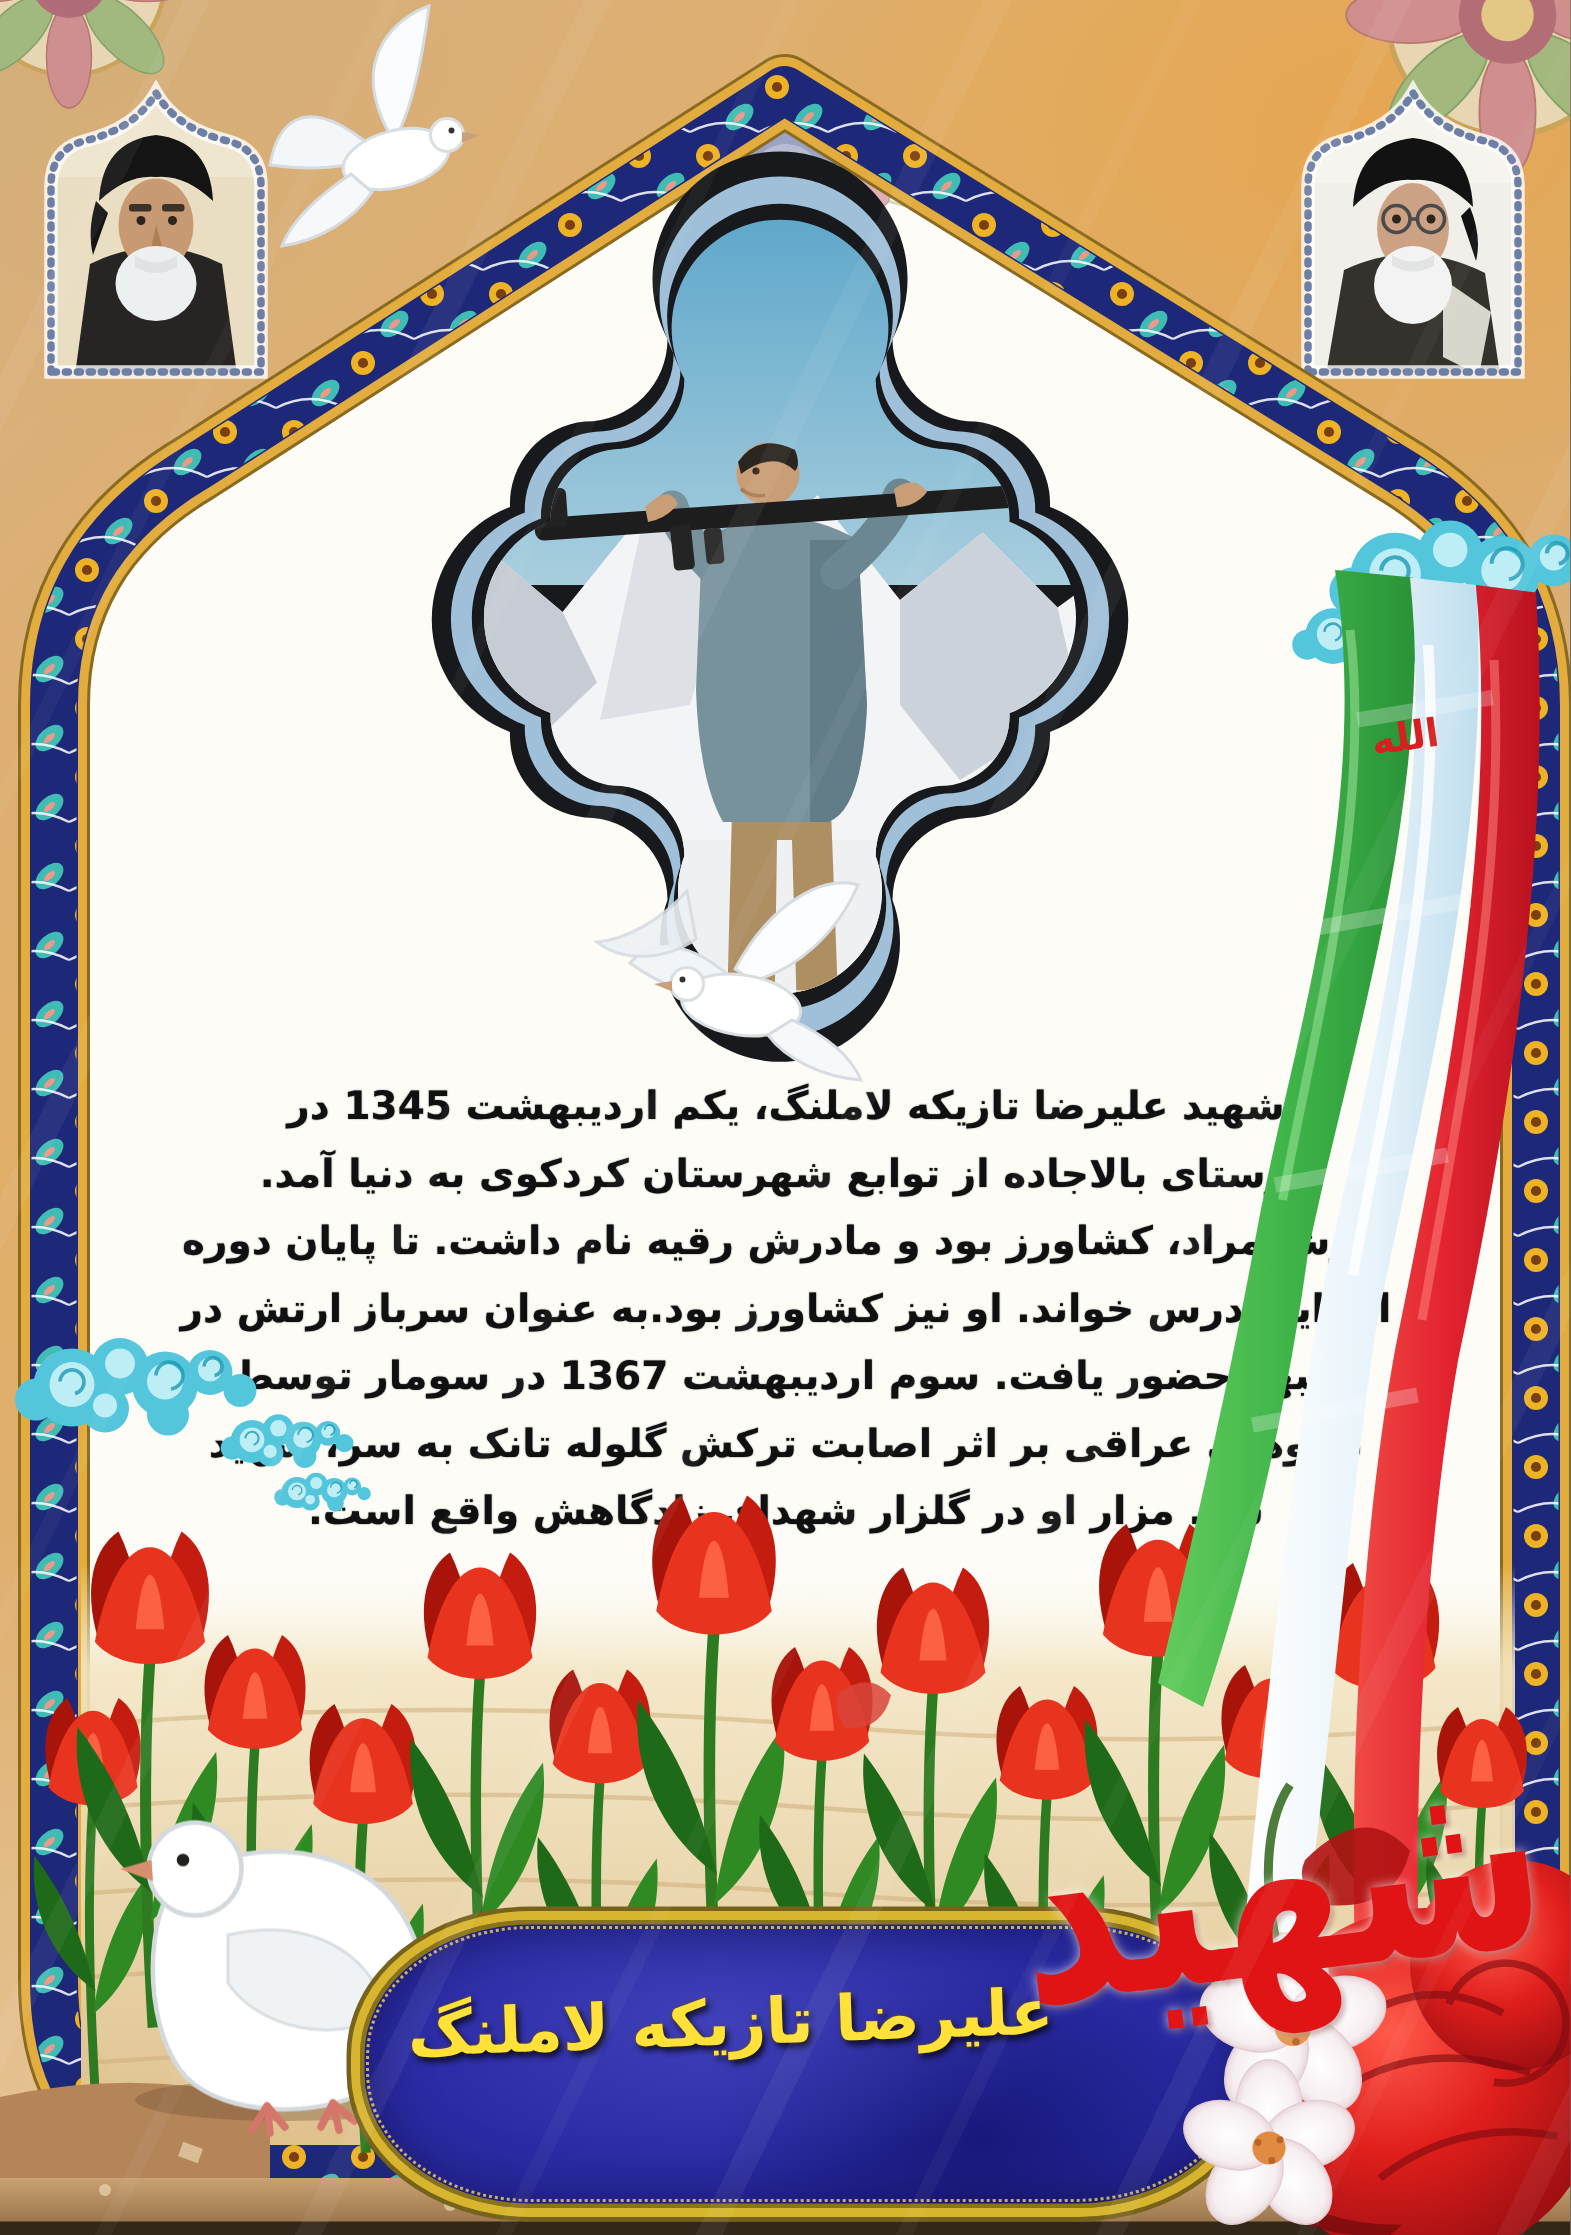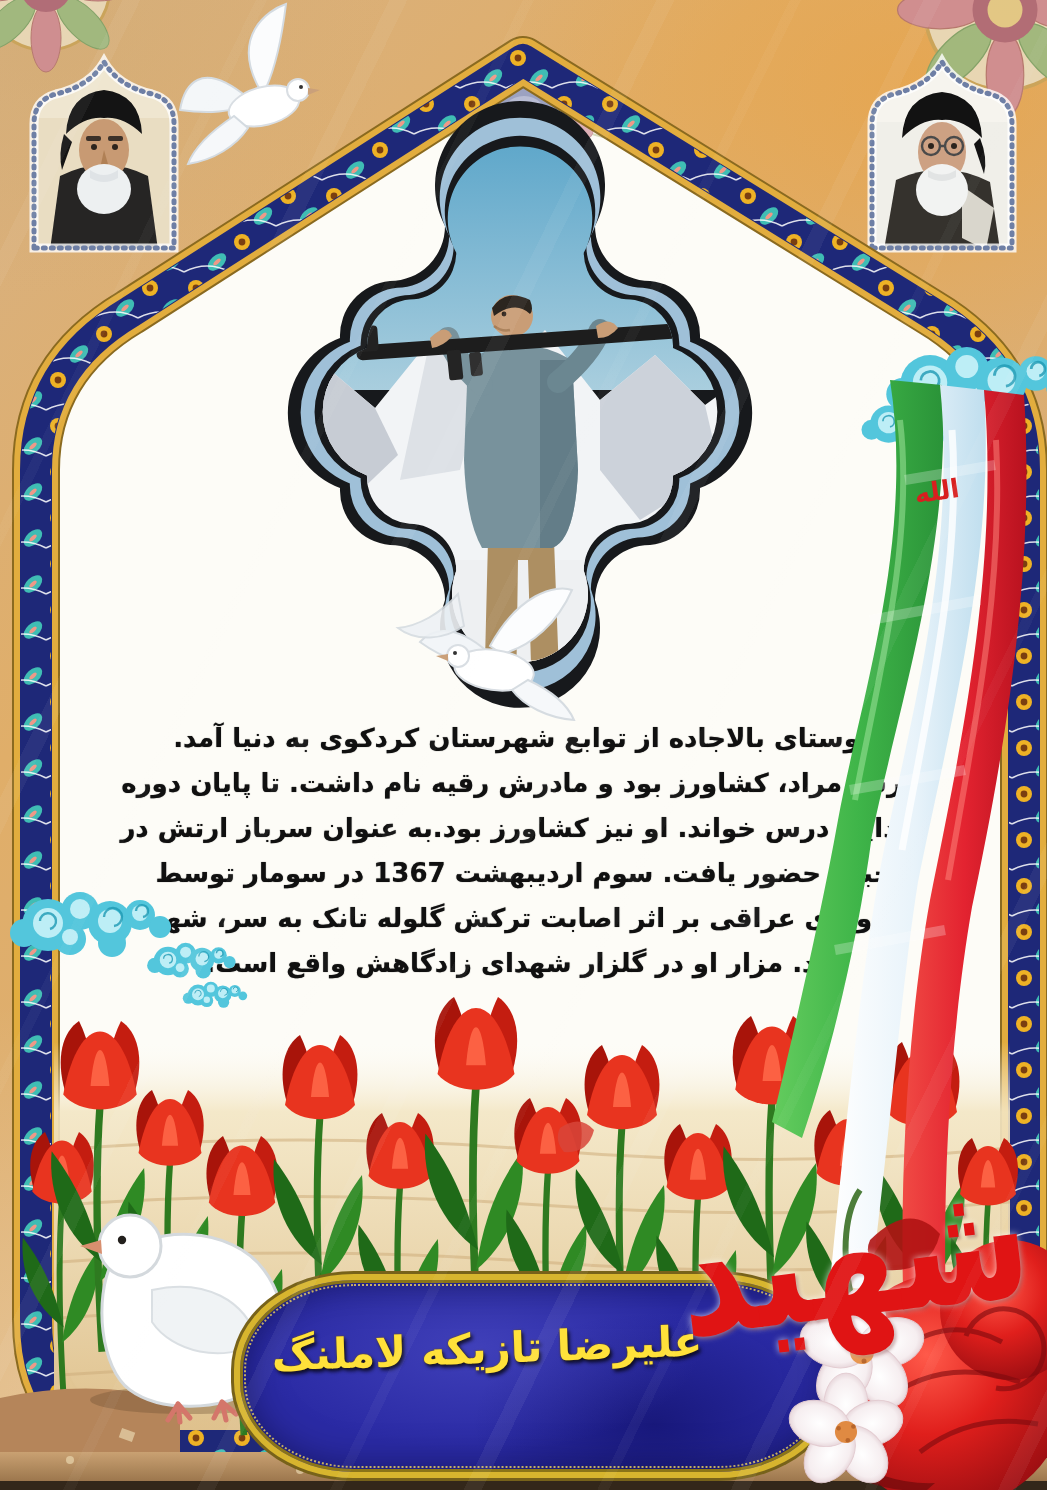--- a/index.html
+++ b/index.html
@@ -253,20 +253,21 @@
       <ellipse cx="96" cy="82" rx="40" ry="20" fill="#ffffff" stroke="#d9dee3" stroke-width="2" transform="rotate(8 96 82)"></ellipse>
       <circle cx="60" cy="68" r="11" fill="#ffffff" stroke="#d9dee3" stroke-width="2"></circle>
       <path d="M50,66 L38,68 L50,73 Z" fill="#caa07a"></path>
       <circle cx="57" cy="65" r="2" fill="#333"></circle>
       <path d="M130,92 C156,104 170,118 176,132 C150,130 126,118 114,102 Z" fill="#f6f8fa" stroke="#d6dce1" stroke-width="2"></path>
       <path d="M60,6 C42,26 20,38 0,40 C18,54 46,52 66,38 Z" fill="#eef2f5" stroke="#d6dce1" stroke-width="2" opacity=".9"></path>
     </g>
   </svg>
 
   <div class="bio">
+    <span>شهید علیرضا تازیکه لاملنگ، یکم اردیبهشت 1345 در</span>
     <span>روستای بالاجاده از توابع شهرستان کردکوی به دنیا آمد.</span>
     <span>پدرش مراد، کشاورز بود و مادرش رقیه نام داشت. تا پایان دوره</span>
     <span>ابتدایی درس خواند. او نیز کشاورز بود.به عنوان سرباز ارتش در</span>
     <span>جبهه حضور یافت. سوم اردیبهشت 1367 در سومار توسط</span>
     <span>نیروهای عراقی بر اثر اصابت ترکش گلوله تانک به سر، شهید</span>
     <span>شد. مزار او در گلزار شهدای زادگاهش واقع است.</span>
   </div>
 
   <svg class="layer" style="z-index:3" viewBox="0 0 1047 1490">
     <defs>

